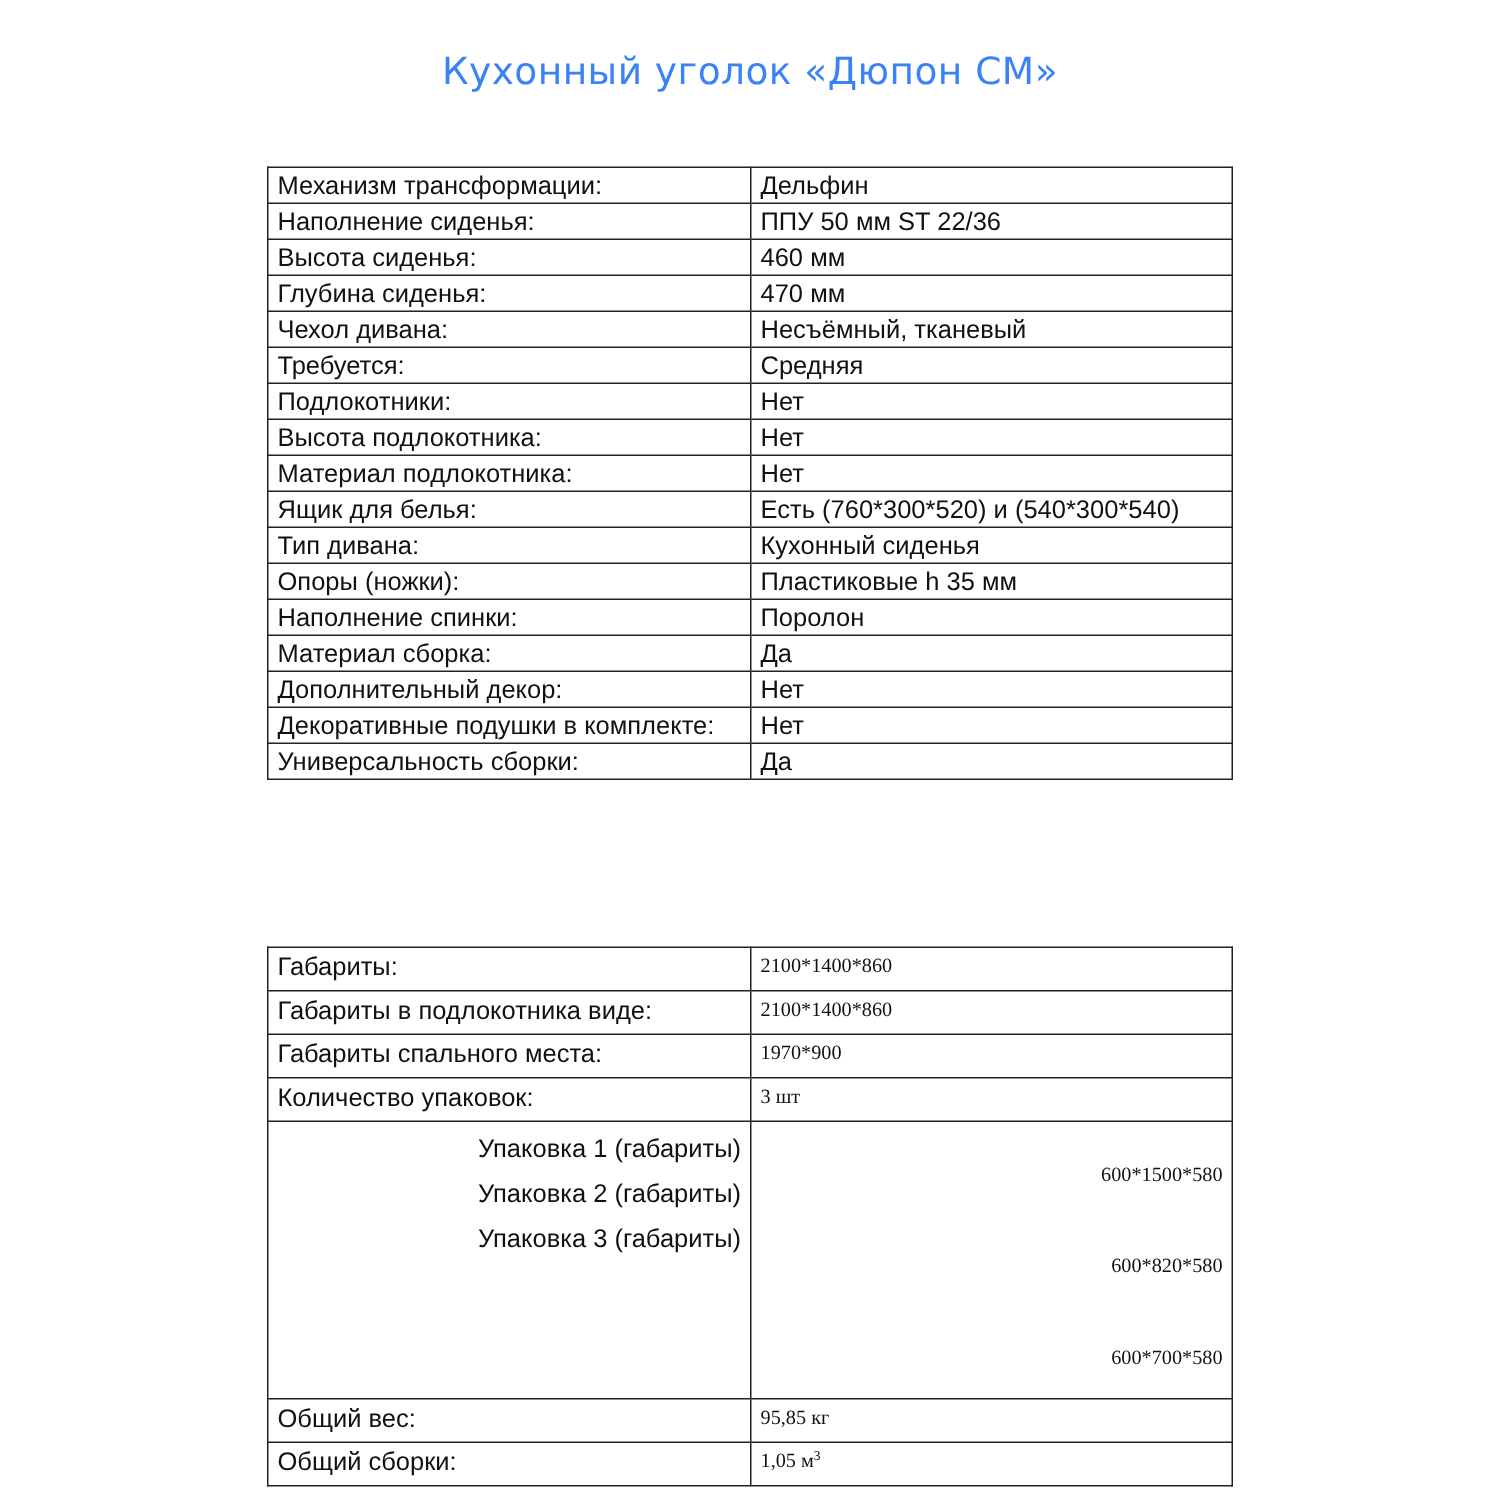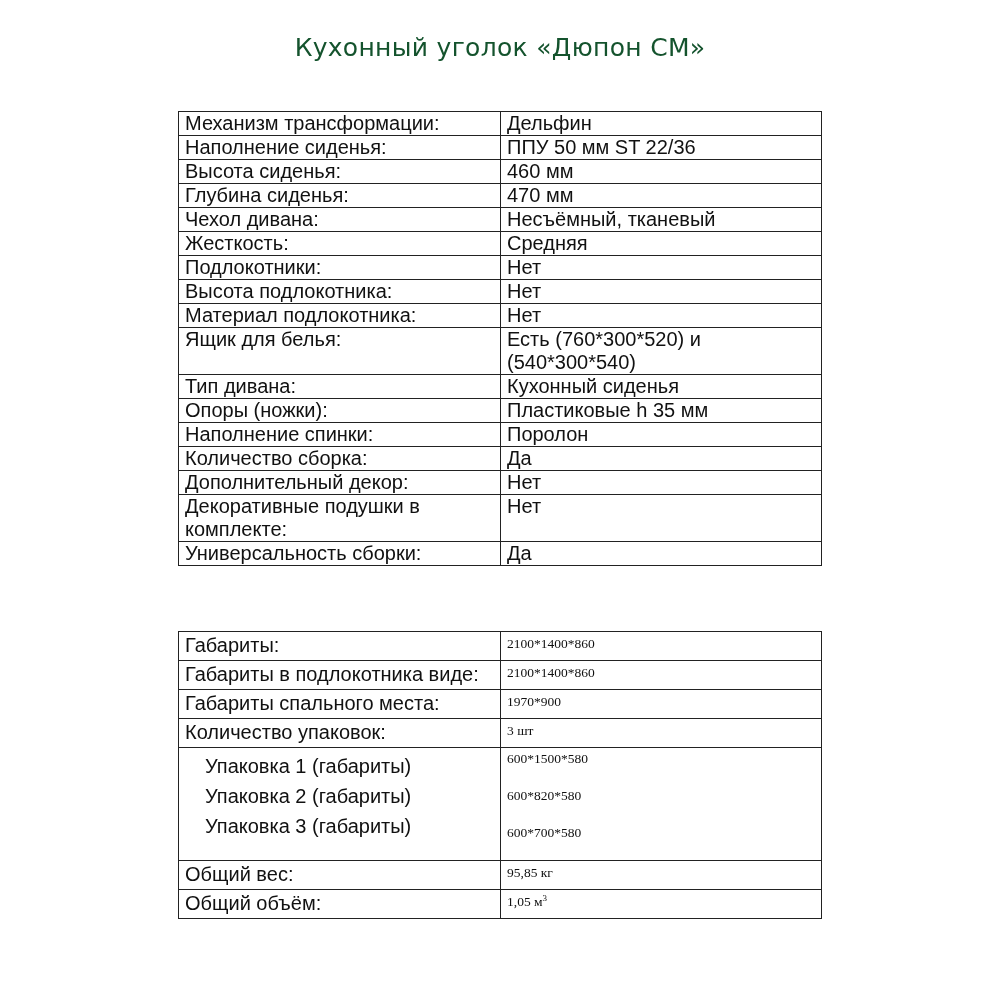--- a/index.html
+++ b/index.html
@@ -1,37 +1,37 @@
 <!DOCTYPE html>
 <html><head>
 <meta charset="utf-8">
 <style>
   html, body { margin: 0; padding: 0; background: #ffffff; }
   body { width: 1000px; height: 1000px; position: relative; overflow: hidden; color: #111; }
   .title {
     position: absolute; left: 0; top: 33px; width: 1000px; text-align: center;
     font-family: "DejaVu Sans", sans-serif; font-size: 25px; font-weight: normal; letter-spacing: 0.3px;
-    color: #14532d;
+    color: #3b82f6;
   }
   table {
     position: absolute; border-collapse: collapse; table-layout: fixed;
     font-family: "Liberation Sans", sans-serif;
   }
   #spec-table { left: 178px; top: 111px; width: 644px; }
   #dims-table { left: 178px; top: 631px; width: 644px; border-radius: 24px; }
-  td { border: 1.3px solid #222; padding: 0 6px; vertical-align: top; font-size: 20px; line-height: 22px; }
+  td { border: 1.3px solid #222; padding: 0 6px; vertical-align: top; font-size: 17px; line-height: 22px; }
   td.lbl { width: 309px; }
   #spec-table td { height: 23px; line-height: 23px; }
   #spec-table td.multi { line-height: 20px; height: 42px; padding-top: 2px; }
   #dims-table td { height: 27px; line-height: 26px; }
   #dims-table td.val { font-family: "Liberation Serif", serif; font-size: 13.5px; line-height: 22px; padding-top: 1px; }
   .pk-labels div { padding-left: 20px; height: 30px; line-height: 30px; }
   .pk-labels { padding-top: 3px !important; }
-  .pk-values div { height: 37px; line-height: 20px; }
-  #dims-table td.pkg { height: 94px; }
+  .pk-values div { height: 37px; line-height: 20px; margin-top: 24px; }
+  #dims-table td.pkg { height: 94px; text-align: right; }
   sup { font-size: 9px; line-height: 0; vertical-align: 5px; }
 </style>
 </head>
 <body>
 
 <div class="title">Кухонный уголок «Дюпон СМ»</div>
 
 <table id="spec-table">
   <tbody id="spec-body">
       <tr>
@@ -48,21 +48,21 @@
       </tr>
       <tr>
         <td class="lbl">Глубина сиденья:</td>
         <td class="val">470 мм</td>
       </tr>
       <tr>
         <td class="lbl">Чехол дивана:</td>
         <td class="val">Несъёмный, тканевый</td>
       </tr>
       <tr>
-        <td class="lbl">Жесткость:</td>
+        <td class="lbl">Требуется:</td>
         <td class="val">Средняя</td>
       </tr>
       <tr>
         <td class="lbl">Подлокотники:</td>
         <td class="val">Нет</td>
       </tr>
       <tr>
         <td class="lbl">Высота подлокотника:</td>
         <td class="val">Нет</td>
       </tr>
@@ -80,21 +80,21 @@
       </tr>
       <tr>
         <td class="lbl">Опоры (ножки):</td>
         <td class="val">Пластиковые h 35 мм</td>
       </tr>
       <tr>
         <td class="lbl">Наполнение спинки:</td>
         <td class="val">Поролон</td>
       </tr>
       <tr>
-        <td class="lbl">Количество сборка:</td>
+        <td class="lbl">Материал сборка:</td>
         <td class="val">Да</td>
       </tr>
       <tr>
         <td class="lbl">Дополнительный декор:</td>
         <td class="val">Нет</td>
       </tr>
       <tr>
         <td class="lbl">Декоративные подушки в комплекте:</td>
         <td class="val">Нет</td>
       </tr>
@@ -133,17 +133,17 @@
         <div>600*1500*580</div>
         <div>600*820*580</div>
         <div>600*700*580</div>
       </td>
     </tr>
     <tr>
       <td class="lbl">Общий вес:</td>
       <td class="val">95,85 кг</td>
     </tr>
     <tr>
-      <td class="lbl">Общий объём:</td>
+      <td class="lbl">Общий сборки:</td>
       <td class="val"><span>1,05 м</span><sup>3</sup></td>
     </tr>
   </tbody>
 </table>
 
 </body></html>

